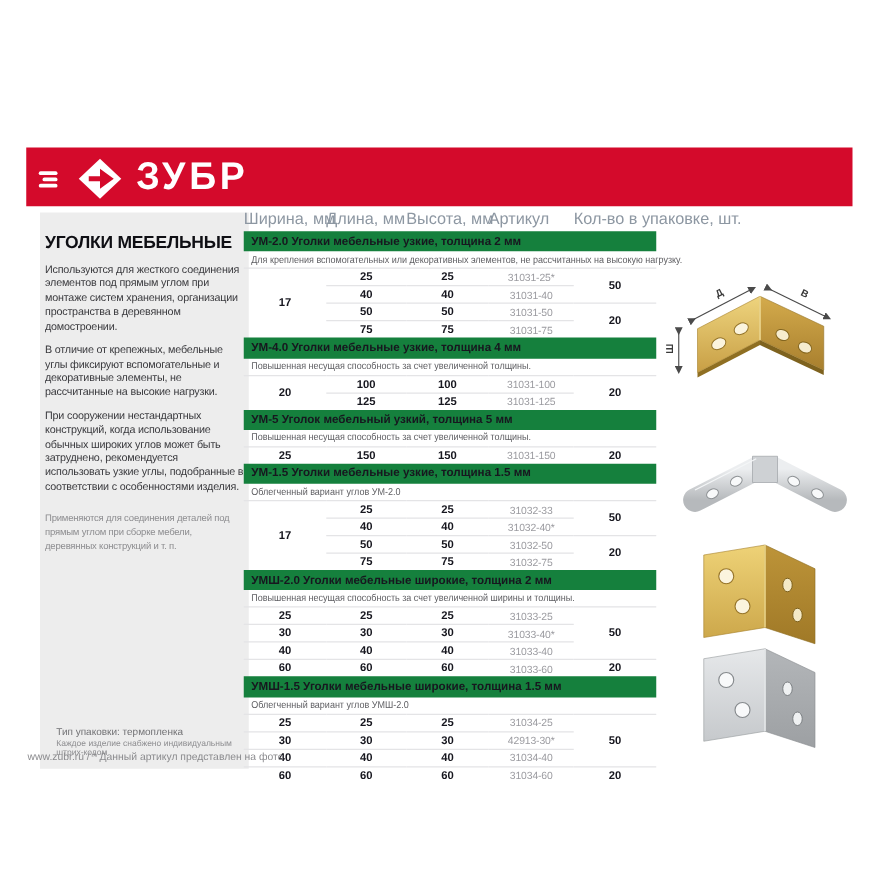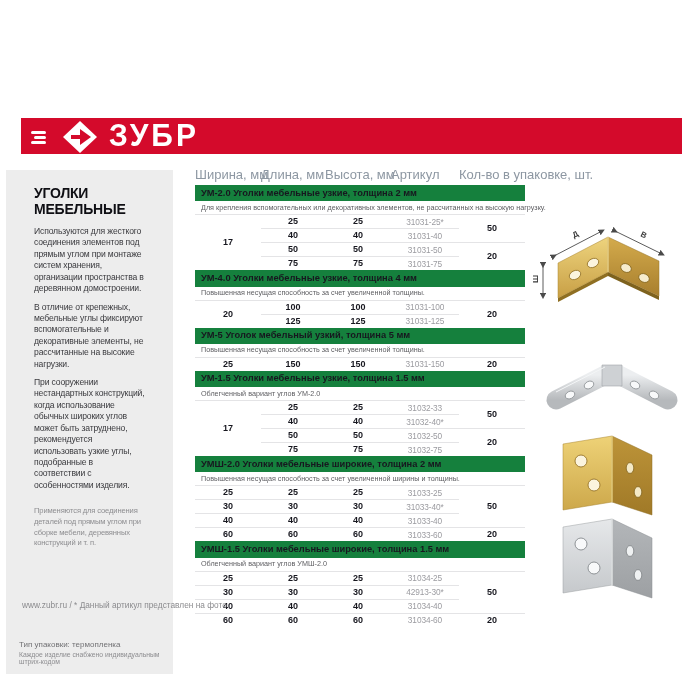--- a/index.html
+++ b/index.html
@@ -1,25 +1,25 @@
 <!DOCTYPE html>
 <html><head>
 <meta charset="utf-8">
 <style>
   html,body{margin:0;padding:0;}
   body{width:700px;height:700px;background:#ffffff;font-family:"Liberation Sans",sans-serif;}
   .page{position:relative;width:700px;height:700px;background:#fff;overflow:hidden;}
 
   
-  .band{position:absolute;left:21px;top:118px;width:661px;height:36px;background:#d40a2b;display:flex;align-items:center;}
+  .band{position:absolute;left:21px;top:118px;width:661px;height:47px;background:#d40a2b;display:flex;align-items:center;}
   .logo-wrap{display:flex;align-items:center;margin-left:9px;}
   .logo-text{color:#fff;font-size:30px;font-weight:800;letter-spacing:3px;margin-left:9px;line-height:1;transform:scaleY(1.03);}
 
   
-  .panel{position:absolute;left:6px;top:170px;width:167px;height:504px;background:#ededed;box-sizing:border-box;padding:15px 28px;}
+  .panel{position:absolute;left:32px;top:170px;width:167px;height:445px;background:#ededed;box-sizing:border-box;padding:15px 4px;}
   .panel h1{margin:0 0 9px;font-size:14px;color:#0f0f14;letter-spacing:-0.2px;}
   .panel p{margin:0 0 7px;font-size:8.6px;line-height:1.33;color:#3a3a3e;letter-spacing:-0.15px;}
   .panel .note{margin-top:15px;font-size:7.6px;line-height:1.4;color:#8d8d90;}
   .pack{position:absolute;left:13px;bottom:9px;right:10px;}
   .pack .l1{font-size:8px;color:#717174;margin-bottom:2px;}
   .pack .l2{font-size:6.8px;color:#8d8d90;}
 
   .footer{position:absolute;left:22px;top:600px;font-size:8.3px;color:#8b8b8e;}
 
   

